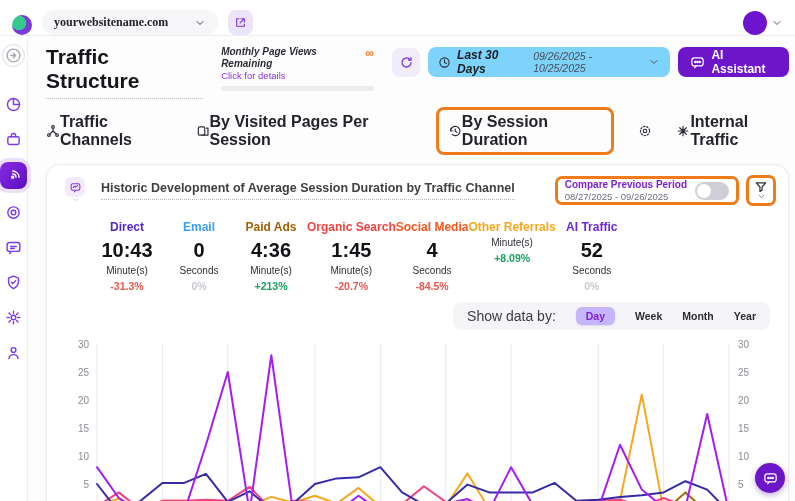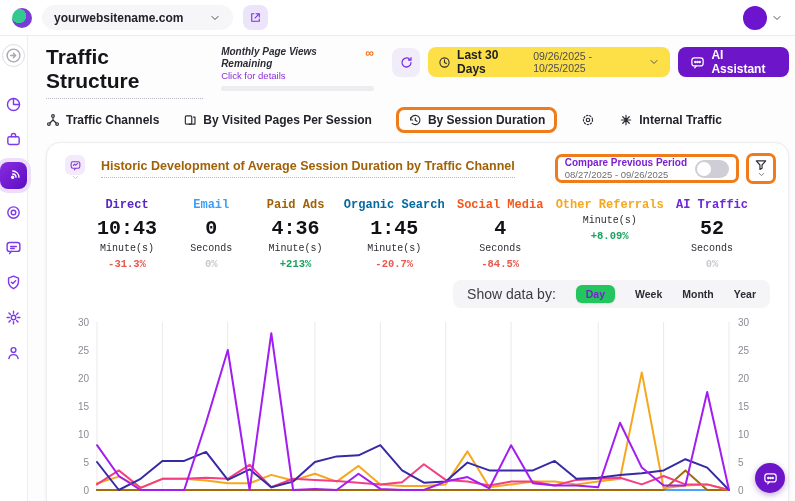--- a/index.html
+++ b/index.html
@@ -1,21 +1,21 @@
 <!DOCTYPE html>
 <html><head>
 <meta charset="utf-8">
 <style>
   * { margin:0; padding:0; box-sizing:border-box; }
   html,body { width:795px; height:501px; overflow:hidden; }
   body { font-family:"Liberation Sans", sans-serif; background:#fdfdfe; color:#1c1c24; }
   svg { display:block; }
 
   
-  .topbar { height:36px; background:#fff; border-bottom:1px solid #ededf1; display:flex; align-items:center; padding:0 12px; }
+  .topbar { height:36px; background:#fff; border-bottom:1px solid #ededf1; display:flex; align-items:flex-end; padding:0 12px;font-family:Liberation Serif, serif; }
   .logo { width:20px; height:20px; border-radius:50%; background:radial-gradient(circle at 35% 40%, #34c98e 0 40%, #7a3bd6 41% 100%); display:flex; align-items:center; justify-content:center; margin-right:10px; }
   .domain-pill { height:25px; background:#f6f5f8; border-radius:13px; display:flex; align-items:center; gap:26px; padding:0 12px; font-size:12px; font-weight:700; color:#23232b; cursor:pointer; }
   .domain-pill .chev { color:#4b4b55; }
   .ext-btn { width:25px; height:25px; margin-left:10px; background:#ece4fb; border-radius:8px; display:flex; align-items:center; justify-content:center; color:#7b2fe0; cursor:pointer; }
   .topbar-right { margin-left:auto; display:flex; align-items:center; gap:4px; }
   .avatar { width:24px; height:24px; border-radius:50%; background:#6d14cf; }
 
   
   .shell { display:flex; height:465px; }
   .sidebar { width:37px; background:#fff; border-right:1px solid #efeff3; display:flex; flex-direction:column; align-items:center; padding-top:8px; gap:11px; }
@@ -29,61 +29,61 @@
   .page-header { display:flex; align-items:flex-start; padding:9px 12px 0 18px; gap:18px; }
   .page-title { font-size:21px; font-weight:700; color:#141419; border-bottom:1px dotted #b9b9c2; padding-bottom:5px; }
   .pv-block { width:158px; margin-top:1px; }
   .pv-top { display:flex; align-items:flex-start; }
   .pv-label { font-size:10px; font-weight:700; color:#2c2c34; line-height:1.2;font-style:italic; }
   .pv-link { font-size:9.5px; color:#8b2fd6; cursor:pointer; }
   .pv-inf { margin-left:auto; color:#f4731c; font-weight:700; font-size:12px; }
   .pv-bar { margin-top:5px; height:5px; background:#ededef; border-radius:3px; }
   .hdr-right { margin-left:auto; display:flex; align-items:center; gap:8px; padding-top:2px; }
   .refresh-btn { width:29px; height:29px; background:#f1ecfa; border-radius:8px; display:flex; align-items:center; justify-content:center; color:#7b2fe0; cursor:pointer; }
-  .date-pill { height:30px; background:#fde047; border-radius:8px; display:flex; align-items:center; gap:6px; padding:0 10px; cursor:pointer; }
+  .date-pill { height:30px; background:#7dd3fc; border-radius:8px; display:flex; align-items:center; gap:6px; padding:0 10px; cursor:pointer;font-style:italic; }
   .date-pill .preset { font-size:12px; font-weight:700; color:#1d1d24; }
   .date-pill .range { font-size:10.5px; color:#4c4c55; }
   .ai-btn { height:30px; background:#6d16c9; border-radius:8px; display:flex; align-items:center; gap:6px; padding:0 12px; color:#fff; font-size:12px; font-weight:700; cursor:pointer; }
 
   
   .tabs { display:flex; align-items:center; gap:24px; padding:8px 12px 6px 18px; }
-  .tab { display:flex; align-items:center; gap:6px; font-size:12px; font-weight:600; color:#23232b; cursor:pointer; padding:5px 0; }
+  .tab { display:flex; align-items:center; font-size:16px; font-weight:600; color:#23232b; cursor:pointer; padding:5px 0; }
   .tab .ticon { color:#2c2c34; }
   .tab.hl { border:3px solid #ef7b1a; border-radius:8px; padding:3px 9px; }
 
   
   .card { margin:3px 12px 0 18px; background:#fff; border:1px solid #ececf1; border-radius:14px; box-shadow:0 1px 4px rgba(30,30,60,.05); height:374px; }
   .card-head { display:flex; align-items:center; padding:10px 12px 6px 16px; }
   .chart-ico { width:24px; display:flex; flex-direction:column; align-items:center; color:#8b34dd; cursor:pointer; }
   .chart-ico .bubble { width:20px; height:20px; background:#f3eafc; border-radius:6px; display:flex; align-items:center; justify-content:center; }
   .chart-ico .chev { color:#b9b9c2; margin-top:-2px; }
-  .card-title { margin-left:14px; font-size:12.5px; font-weight:600; color:#a16207; border-bottom:1px dotted #b9b9c2; padding-bottom:4px; }
+  .card-title { margin-left:14px; font-size:12.5px; font-weight:600; color:#404040; border-bottom:1px dotted #b9b9c2; padding-bottom:4px; }
   .head-right { margin-left:auto; display:flex; align-items:center; gap:7px; }
   .compare-box { border:3px solid #ef7b1a; border-radius:7px; display:flex; align-items:center; gap:8px; padding:0 7px; }
   .cmp-label { font-size:10px; font-weight:700; color:#7b1fd1; }
   .cmp-range { font-size:9.5px; color:#6e6e78; margin-top:1px; }
   .toggle { width:34px; height:18px; background:#cfcdd6; border-radius:10px; position:relative; cursor:pointer; }
   .toggle .knob { position:absolute; left:2px; top:2px; width:14px; height:14px; border-radius:50%; background:#fff; }
   .filter-box { border:3px solid #ef7b1a; border-radius:7px; padding:2px 5px; display:flex; flex-direction:column; align-items:center; color:#2c2c34; cursor:pointer; }
   .filter-box .chev { color:#55555e; margin-top:-2px; }
 
   
-  .metrics { display:flex; justify-content:space-between; padding:8px 40px 2px 44px;font-family:Liberation Mono, monospace; }
+  .metrics { display:flex; justify-content:flex-start; padding:8px 40px 2px 44px; }
   .metric { text-align:center; min-width:72px; }
   .metric .ch { font-size:12px; font-weight:700; }
   .metric .val { font-size:20px; font-weight:700; color:#111116; margin-top:5px; }
   .metric .unit { font-size:10px; color:#2e2e36; margin-top:3px; }
   .metric .delta { font-size:10.5px; font-weight:700; margin-top:4px; }
 
   
   .showdata-row { display:flex; justify-content:flex-end; padding:8px 18px 0 0; }
   .showdata { background:#f5f4f7; border-radius:8px; display:flex; align-items:center; gap:20px; padding:5px 14px; }
   .sd-label { font-size:14px; color:#3c3c44; }
   .sd-opt { font-size:10.5px; font-weight:600; color:#2c2c34; cursor:pointer; }
-  .sd-opt.active { background:#22c55e; color:#7b1fd1; border-radius:6px; padding:3px 10px; box-shadow:0 1px 2px rgba(0,0,0,.10); }
+  .sd-opt.active { background:#c4b5fd; color:#7b1fd1; border-radius:6px; padding:3px 10px; box-shadow:0 1px 2px rgba(0,0,0,.10); }
 
   .chart-wrap { padding:4px 14px 0 14px; }
 
   
   .fab { position:fixed; right:10px; bottom:8px; width:30px; height:30px; border-radius:50%; background:#6d16c9; color:#fff; display:flex; align-items:center; justify-content:center; cursor:pointer; box-shadow:0 2px 6px rgba(70,0,140,.35); }
 </style>
 </head>
 <body>
 
 <div class="app">
@@ -349,21 +349,21 @@
               <div class="unit">Seconds</div>
               <div class="delta" style="color:#c9c9cf">0%</div>
             </div>
             <div class="metric">
               <div class="ch" style="color:#a16207">Paid Ads</div>
               <div class="val">4:36</div>
               <div class="unit">Minute(s)</div>
               <div class="delta" style="color:#17a35f">+213%</div>
             </div>
             <div class="metric">
-              <div class="ch" style="color:#0369a1">Organic Search</div>
+              <div class="ch" style="color:#ef4444">Organic Search</div>
               <div class="val">1:45</div>
               <div class="unit">Minute(s)</div>
               <div class="delta" style="color:#e8574e">-20.7%</div>
             </div>
             <div class="metric">
               <div class="ch" style="color:#f4581e">Social Media</div>
               <div class="val">4</div>
               <div class="unit">Seconds</div>
               <div class="delta" style="color:#e8574e">-84.5%</div>
             </div>

